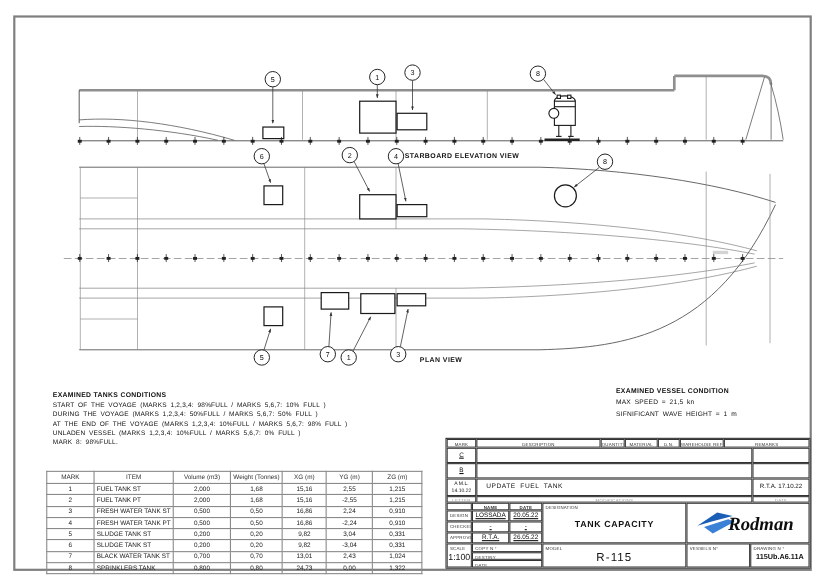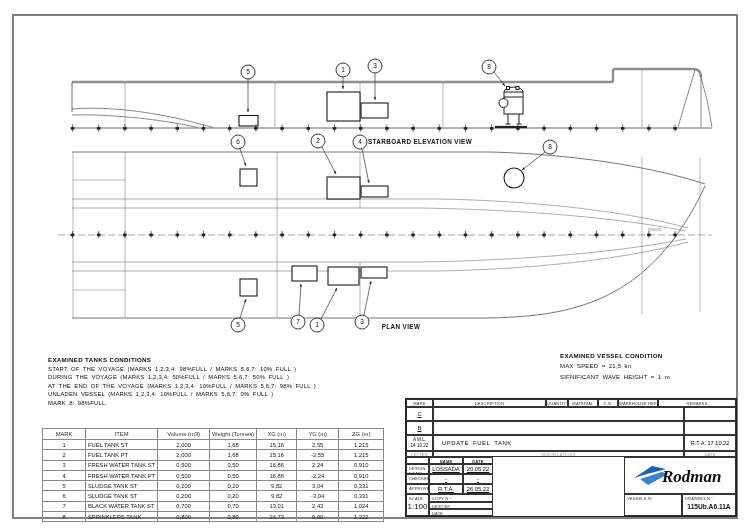--- a/index.html
+++ b/index.html
@@ -374,20 +374,28 @@
     <div class="cell val flexc" style="left:57px;top:85px;width:30px;height:10px;">26.05.22</div>
 
     <div class="cell" style="left:0;top:95px;width:23px;height:22px;">
       <div class="tiny">SCALE</div>
       <div style="font-size:8px;text-align:center;margin-top:1px;">1:100</div>
     </div>
     <div class="cell tiny" style="left:23px;top:95px;width:64px;height:8px;">COPY N °</div>
     <div class="cell tiny" style="left:23px;top:103px;width:64px;height:7px;">DESTINY</div>
     <div class="cell tiny" style="left:23px;top:110px;width:64px;height:7px;">DATE</div>
 
+    <div class="cell" style="left:87px;top:58px;width:131px;height:37px;">
+      <div class="tiny">DESIGNATION</div>
+      <div style="font-size:8px;font-weight:bold;text-align:center;letter-spacing:.6px;margin-top:8px;">TANK CAPACITY</div>
+    </div>
+    <div class="cell" style="left:87px;top:95px;width:131px;height:22px;">
+      <div class="tiny">MODEL</div>
+      <div style="font-size:10.5px;text-align:center;letter-spacing:1px;">R-115</div>
+    </div>
 
     <div class="cell flexc" style="left:218px;top:58px;width:112px;height:37px;">
       <svg width="96" height="26" viewBox="0 0 96 26">
         <path d="M2,15 L20,3 L34,6 L15,11 Z" fill="#1b5eb5"></path>
         <path d="M8,16 L30,9 L36,11 L16,22 Z" fill="#3b82d6"></path>
         <text x="30" y="19" font-size="17" font-weight="bold" font-style="italic" font-family="Liberation Serif, serif" fill="#0d0d0d">Rodman</text>
       </svg>
     </div>
     <div class="cell" style="left:218px;top:95px;width:58px;height:22px;">
       <div class="tiny">VESSELS N°</div>

